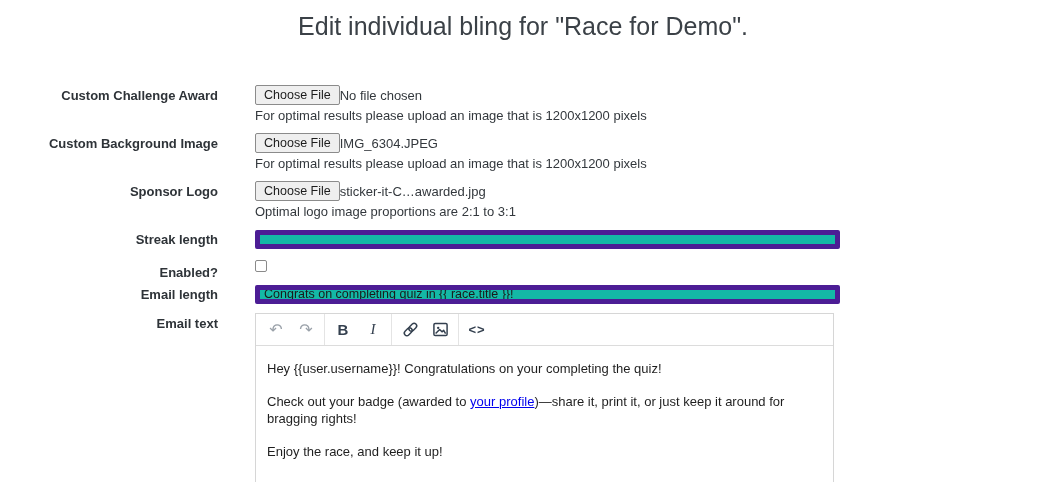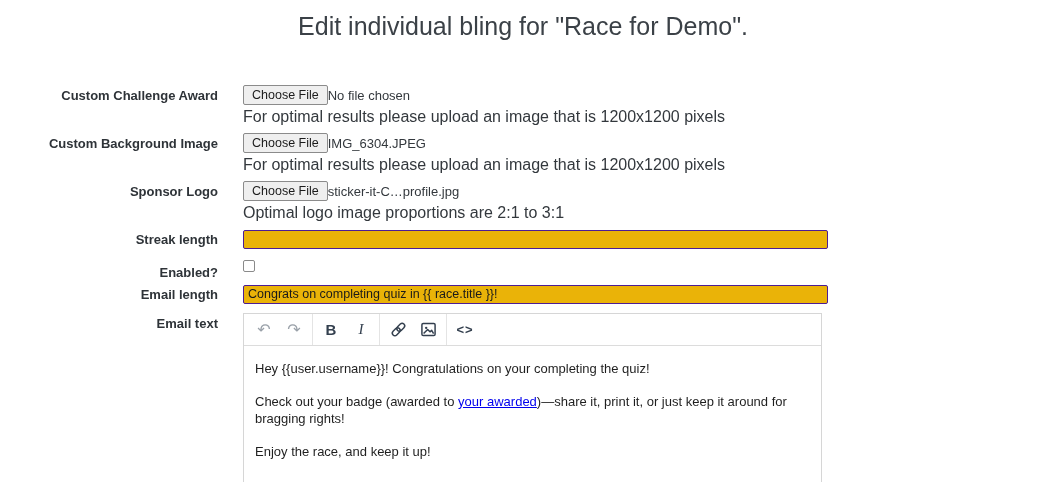--- a/index.html
+++ b/index.html
@@ -14,37 +14,37 @@
     position:absolute;top:12px;left:0;right:0;
     margin:0;text-align:center;
     font-size:25px;font-weight:400;color:#3b4147;
   }
   .row{position:absolute;left:0;width:100%;}
   .lbl{
     position:absolute;right:828px;top:3px;
     white-space:nowrap;
     font-size:13px;font-weight:bold;color:#2e3338;
   }
-  .ctl{position:absolute;left:243px;top:0;}
+  .ctl{position:absolute;left:255px;top:0;}
   .filerow{display:flex;align-items:center;height:20px;}
   .choose-btn{
     display:inline-block;box-sizing:border-box;
     height:20px;line-height:17px;
     padding:1px 8px;
     background:#efefef;border:1px solid #8b8b8b;border-radius:2px;
     font-size:12.5px;color:#1c1c1c;
     font-family:inherit;cursor:pointer;
   }
   .fname{font-size:13px;color:#33383d;white-space:nowrap;}
-  .helper{font-size:16px;color:#33383d;margin-top:3px;white-space:nowrap;}
+  .helper{font-size:13px;color:#33383d;margin-top:3px;white-space:nowrap;}
   .textinput{
     box-sizing:border-box;width:585px;height:19px;
-    border:1px solid #4c1d95;border-radius:2px;
+    border:5px solid #4c1d95;border-radius:2px;
     padding:0 4px;font-size:12.5px;color:#1a1a1a;
-    font-family:inherit;background:#eab308;
+    font-family:inherit;background:#14b8a6;
   }
   .checkbox{
     display:inline-block;box-sizing:border-box;
     width:12px;height:12px;margin-top:2px;
     border:1px solid #8a8a8a;border-radius:2px;background:#fff;cursor:pointer;
   }
   .editor{
     box-sizing:border-box;width:579px;height:250px;
     border:1px solid #d6d6d6;background:#fff;
   }
@@ -95,21 +95,21 @@
     </div>
     <div class="helper">For optimal results please upload an image that is 1200x1200 pixels</div>
   </div>
 </div>
 
 <div class="row" style="top:181px;">
   <span class="lbl">Sponsor Logo</span>
   <div class="ctl">
     <div class="filerow">
       <button class="choose-btn">Choose File</button>
-      <span class="fname">sticker-it-C…profile.jpg</span>
+      <span class="fname">sticker-it-C…awarded.jpg</span>
     </div>
     <div class="helper">Optimal logo image proportions are 2:1 to 3:1</div>
   </div>
 </div>
 
 <div class="row" style="top:229px;">
   <span class="lbl">Streak length</span>
   <div class="ctl">
     <input type="text" class="textinput" value="" style="">
   </div>
@@ -163,18 +163,18 @@
             <path d="M3.4 11.8 L7.2 8 L9.4 10.2 L11 8.8 L12.8 11.8" stroke-linejoin="round"></path>
           </svg>
         </span>
         <span class="tsep"></span>
         <span class="tbtn">
           <span class="tb-code">&lt;&gt;</span>
         </span>
       </div>
       <div class="content">
         <p><span>Hey {{user.username}}! Congratulations on your completing the quiz!</span></p>
-        <p><span>Check out your badge (awarded to </span><a>your awarded</a><span>)—share it, print it, or just keep it around for bragging rights!</span></p>
+        <p><span>Check out your badge (awarded to </span><a>your profile</a><span>)—share it, print it, or just keep it around for bragging rights!</span></p>
         <p><span>Enjoy the race, and keep it up!</span></p>
       </div>
     </div>
   </div>
 </div>
 
 </body></html>

